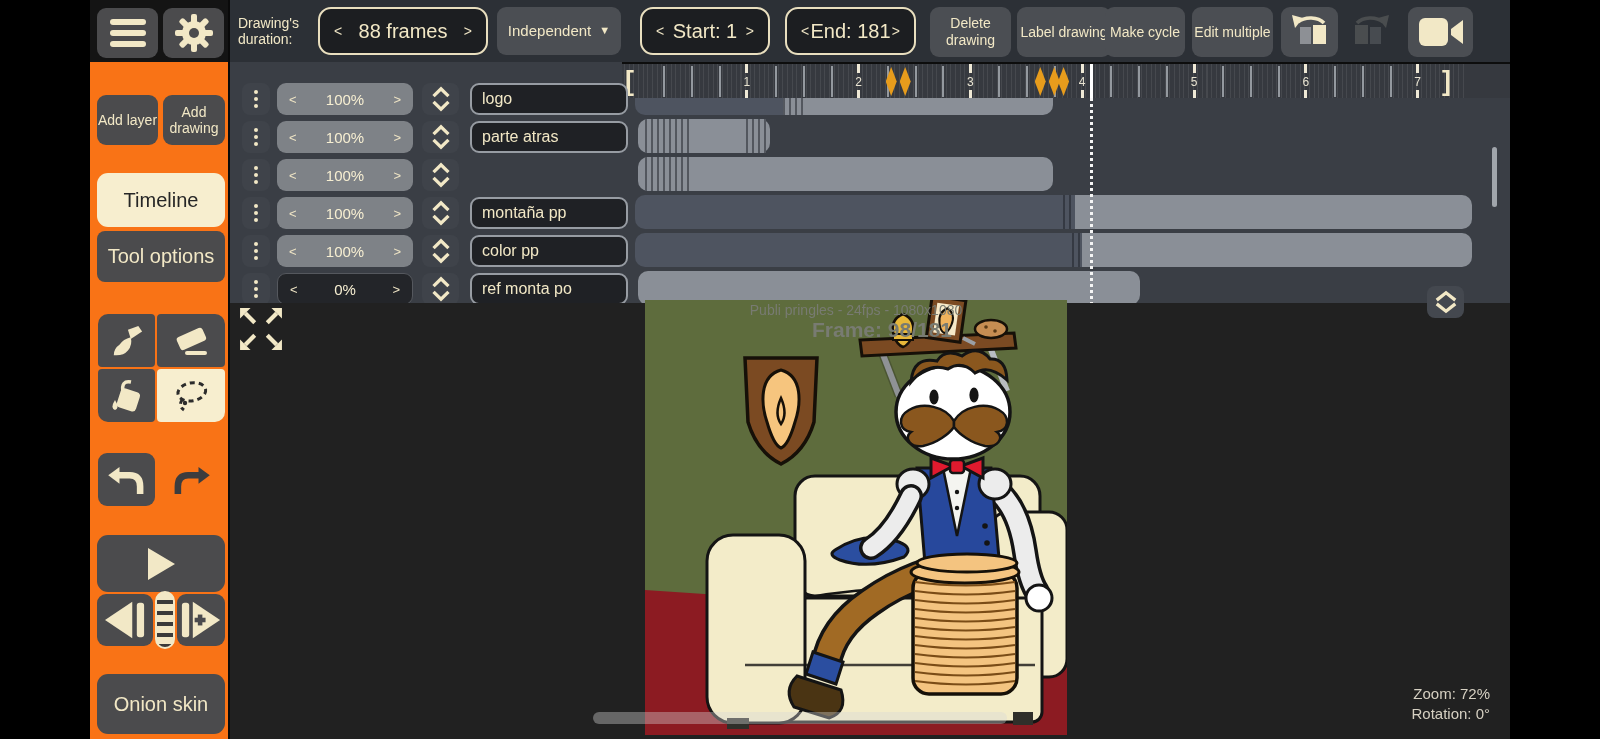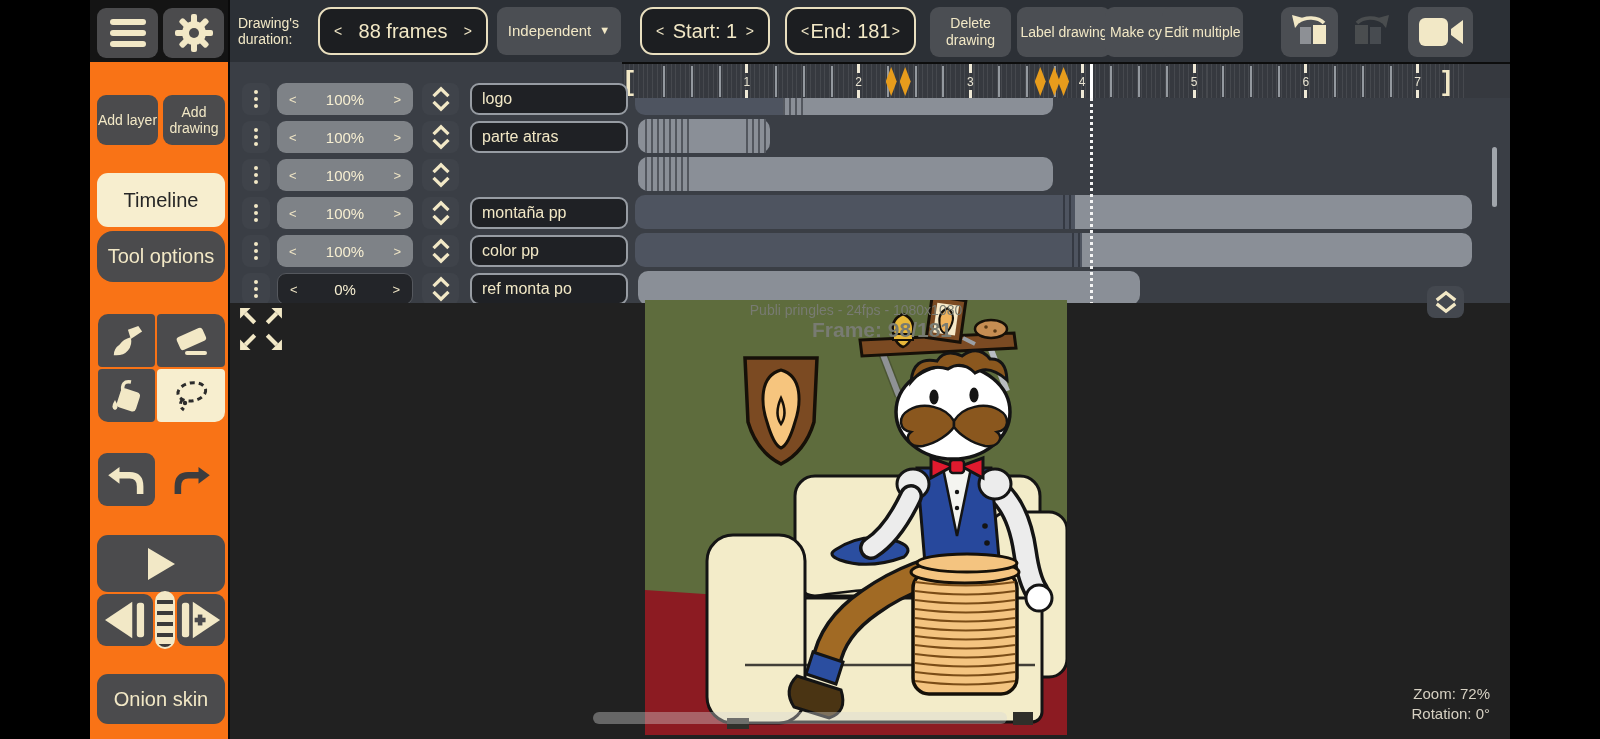--- a/index.html
+++ b/index.html
@@ -105,21 +105,21 @@
     <div class="abs sbtn txt14" style="left:7px;top:95px;width:61px;height:50px;">
         <span>Add layer</span>
       </div>
     <div class="abs sbtn txt14" style="left:73px;top:95px;width:62px;height:50px;">
         <span>Add drawing</span>
       </div>
 
     <div class="abs sbtn selected txt15" style="left:7px;top:173px;width:128px;height:54px;border-radius:11px;">
         <span>Timeline</span>
       </div>
-    <div class="abs sbtn txt15" style="left:7px;top:231px;width:128px;height:51px;border-radius:16px;">
+    <div class="abs sbtn txt15" style="left:7px;top:231px;width:128px;height:51px;border-radius:8px;">
         <span>Tool options</span>
       </div>
 
     <div class="abs sbtn" style="left:8px;top:314px;width:57px;height:53px;border-radius:10px 4px 4px 4px;">
       <svg width="34" height="34" viewBox="0 0 36 36">
         <path class="icon-cream" d="M19,6 L30,2 L34,8 L22,16 Z"></path>
         <path class="icon-cream" d="M22,14 Q14,16 10,22 Q4,26 4,33 Q14,34 19,28 Q24,22 22,14 Z"></path>
       </svg>
     </div>
     <div class="abs sbtn" style="left:67px;top:314px;width:68px;height:53px;border-radius:4px 10px 4px 4px;">
@@ -176,21 +176,21 @@
     <div class="abs" style="left:65px;top:591px;width:20px;height:58px;border-radius:10px;background:repeating-linear-gradient(to bottom,#f2e8c6 0 7px,#3a3a3a 7px 11px);border:2px solid #f2e8c6;"></div>
     <div class="abs sbtn" style="left:87px;top:594px;width:48px;height:52px;">
       <svg width="44" height="40" viewBox="0 0 48 44">
         <rect class="icon-cream" x="3" y="3" width="8" height="38" rx="3"></rect>
         <polygon class="icon-cream" points="15,2 45,22 15,42"></polygon>
         <rect x="17" y="19.5" width="12" height="5" fill="#4b4b4d"></rect>
         <rect x="20.5" y="16" width="5" height="12" fill="#4b4b4d"></rect>
       </svg>
     </div>
 
-    <div class="abs sbtn txt15" style="left:7px;top:674px;width:128px;height:50px;border-radius:11px;">
+    <div class="abs sbtn txt15" style="left:7px;top:674px;width:128px;height:60px;border-radius:11px;">
         <span>Onion skin</span>
       </div>
   </div>
 
   <div id="topbar" class="abs">
     <div id="duration-label" class="abs" style="left:8px;top:6px;width:80px;height:50px;">
       <span>Drawing's</span>
         <span>duration:</span>
     </div>
     <div class="abs stepper" style="left:88px;top:7px;width:170px;height:48px;">
@@ -214,21 +214,21 @@
     </div>
     <div class="abs tbtn" style="left:700px;top:7px;width:81px;height:50px;">
         <span>Delete drawing</span>
       </div>
     <div class="abs tbtn" style="left:787px;top:7px;width:94px;height:50px;">
         <span>Label drawing</span>
       </div>
     <div class="abs tbtn" style="left:875px;top:7px;width:80px;height:50px;">
         <span>Make cycle</span>
       </div>
-    <div class="abs tbtn" style="left:932px;top:7px;width:81px;height:50px;">
+    <div class="abs tbtn" style="left:962px;top:7px;width:81px;height:50px;">
         <span>Edit multiple</span>
       </div>
 
     <div class="abs tbtn" style="left:1051px;top:7px;width:57px;height:50px;">
       <svg width="44" height="38" viewBox="0 0 44 38">
         <rect x="12" y="14" width="11" height="17" fill="#8d9095"></rect>
         <rect x="25" y="12" width="13" height="19" fill="#f2e8c6"></rect>
         <path d="M36,10 A16,11 0 0 0 10,9" stroke="#f2e8c6" stroke-width="3.5" fill="none"></path>
         <polygon class="icon-cream" points="4,2 15,5 7,15"></polygon>
       </svg>

